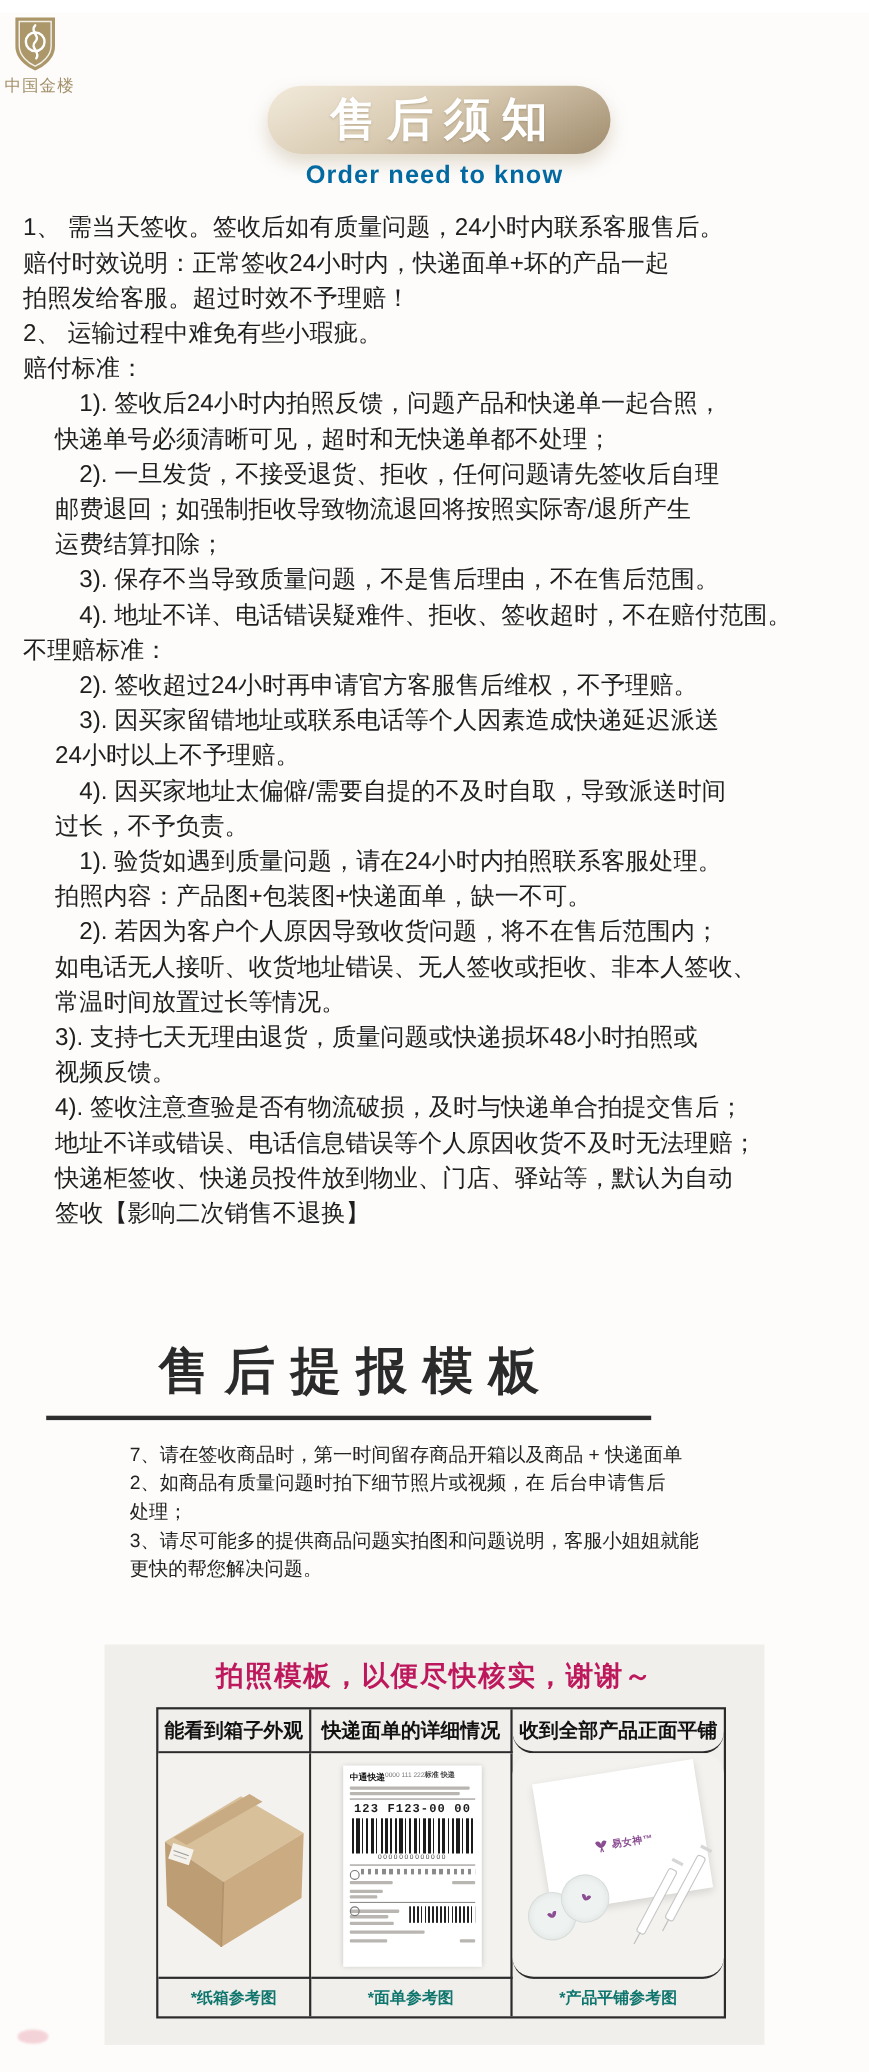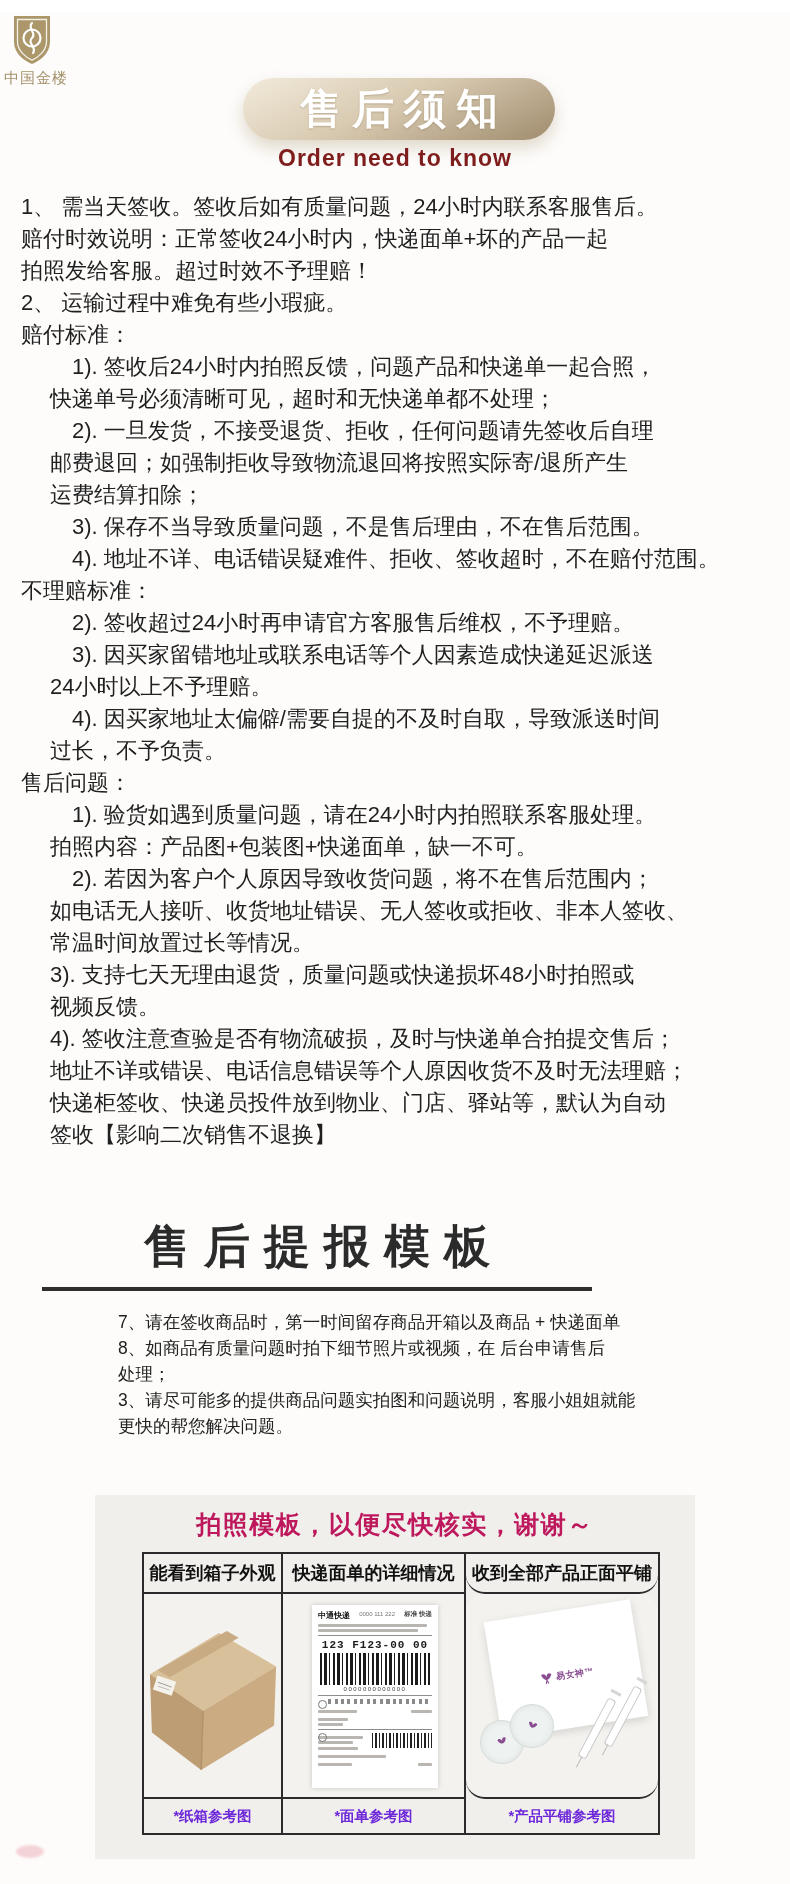--- a/index.html
+++ b/index.html
@@ -12,21 +12,21 @@
   .logo-text{margin-top:3px;font-size:15px;letter-spacing:1px;color:#a3906a;font-weight:500;}
 
   
   .pill{position:absolute;left:243px;top:66px;width:312px;height:62px;border-radius:31px;
         background:linear-gradient(155deg,#f2eadb 0%,#d9cbb2 45%,#a08c6e 100%);
         box-shadow:0 8px 16px rgba(190,175,145,.45);
         display:flex;align-items:center;justify-content:center;}
   .pill span{color:#fff;font-size:42px;font-weight:bold;letter-spacing:10px;text-indent:10px;
              text-shadow:0 1px 2px rgba(120,100,70,.35);}
   .subtitle{position:absolute;left:0;top:133px;width:790px;text-align:center;
-            font-size:23px;font-weight:bold;color:#7f1d1d;letter-spacing:1px;}
+            font-size:23px;font-weight:bold;color:#0369a1;letter-spacing:1px;}
 
   
   .notice{position:absolute;left:0;top:179px;width:790px;}
   .nline{font-size:22px;line-height:32px;color:#1f1f1f;font-weight:500;white-space:nowrap;padding-left:21px;}
   .nline.ind1{padding-left:50px;}
   .nline.ind2{padding-left:72px;}
 
   
   .sec2{position:absolute;left:0;top:1205px;width:634px;}
   .sec2 h2{margin:0;text-align:center;font-size:46px;font-weight:600;color:#2b2b2b;
@@ -40,30 +40,30 @@
   .panel h3{margin:14px 0 0;text-align:center;font-size:25px;font-weight:bold;color:#be185d;
             letter-spacing:1.5px;line-height:30px;}
   .ptable{position:absolute;left:47px;top:57px;display:grid;
           grid-template-columns:139px 183px 192px;grid-template-rows:40px 205px 34px;
           border:2px solid #2b2b2b;}
   .cell{border-right:2px solid #2b2b2b;border-bottom:2px solid #2b2b2b;box-sizing:border-box;
         position:relative;overflow:hidden;display:flex;align-items:center;justify-content:center;}
   .cell.lc{border-right:none;border-radius:19px;}
   .cell.lr{border-bottom:none;}
   .hcell{font-size:18px;font-weight:bold;color:#111;white-space:nowrap;}
-  .ccell{font-size:14.5px;font-weight:bold;color:#6d28d9;white-space:nowrap;}
+  .ccell{font-size:14.5px;font-weight:bold;color:#0f766e;white-space:nowrap;}
   .icell{display:block;background:#f4f2ef;}
 
   
   .box-img{width:100%;height:100%;}
 
   
   .label-img{position:absolute;left:29px;top:11px;width:126px;height:183px;background:#fff;
              box-shadow:0 0 5px rgba(0,0,0,.18);padding:5px 6px;box-sizing:border-box;}
-  .lh{display:flex;justify-content:space-between;align-items:flex-start;}
+  .lh{display:flex;justify-content:flex-start;align-items:flex-start;}
   .lh b{font-size:8px;color:#111;}
   .lh .no{font-size:6px;color:#777;margin-top:1px;}
   .lh .svc{font-size:6.5px;color:#444;text-align:right;line-height:1.25;font-weight:bold;}
   .bar{height:3px;background:#b9b6b2;margin:2.5px 0;border-radius:1px;}
   .rule{height:1px;background:#8f8d8a;margin:3px 0;}
   .bigcode{font-family:"Liberation Mono","DejaVu Sans Mono",monospace;font-size:11px;font-weight:bold;
            text-align:center;letter-spacing:1px;color:#1c1c1c;margin:2px 0;}
   .barcode{height:32px;margin:0 2px;
            background:repeating-linear-gradient(90deg,#1b1b1b 0 2px,transparent 2px 4px,
                       #1b1b1b 4px 7px,transparent 7px 9px,#1b1b1b 9px 10px,transparent 10px 13px);}
@@ -131,41 +131,40 @@
       <div class="nline ind1">邮费退回；如强制拒收导致物流退回将按照实际寄/退所产生</div>
       <div class="nline ind1">运费结算扣除；</div>
       <div class="nline ind2">3). 保存不当导致质量问题，不是售后理由，不在售后范围。</div>
       <div class="nline ind2">4). 地址不详、电话错误疑难件、拒收、签收超时，不在赔付范围。</div>
       <div class="nline ind0">不理赔标准：</div>
       <div class="nline ind2">2). 签收超过24小时再申请官方客服售后维权，不予理赔。</div>
       <div class="nline ind2">3). 因买家留错地址或联系电话等个人因素造成快递延迟派送</div>
       <div class="nline ind1">24小时以上不予理赔。</div>
       <div class="nline ind2">4). 因买家地址太偏僻/需要自提的不及时自取，导致派送时间</div>
       <div class="nline ind1">过长，不予负责。</div>
-      <div class="nline ind0">售后问题：</div>
       <div class="nline ind2">1). 验货如遇到质量问题，请在24小时内拍照联系客服处理。</div>
       <div class="nline ind1">拍照内容：产品图+包装图+快递面单，缺一不可。</div>
       <div class="nline ind2">2). 若因为客户个人原因导致收货问题，将不在售后范围内；</div>
       <div class="nline ind1">如电话无人接听、收货地址错误、无人签收或拒收、非本人签收、</div>
       <div class="nline ind1">常温时间放置过长等情况。</div>
       <div class="nline ind1">3). 支持七天无理由退货，质量问题或快递损坏48小时拍照或</div>
       <div class="nline ind1">视频反馈。</div>
       <div class="nline ind1">4). 签收注意查验是否有物流破损，及时与快递单合拍提交售后；</div>
       <div class="nline ind1">地址不详或错误、电话信息错误等个人原因收货不及时无法理赔；</div>
       <div class="nline ind1">快递柜签收、快递员投件放到物业、门店、驿站等，默认为自动</div>
       <div class="nline ind1">签收【影响二次销售不退换】</div>
     </div>
 
   <div class="sec2">
     <h2>售后提报模板</h2>
     <div class="divider"></div>
     <div class="tlist">
 
     <div class="tline">7、请在签收商品时，第一时间留存商品开箱以及商品 + 快递面单</div>
-        <div class="tline">8、如商品有质量问题时拍下细节照片或视频，在 后台申请售后</div>
+        <div class="tline">2、如商品有质量问题时拍下细节照片或视频，在 后台申请售后</div>
         <div class="tline">处理；</div>
         <div class="tline">3、请尽可能多的提供商品问题实拍图和问题说明，客服小姐姐就能</div>
         <div class="tline">更快的帮您解决问题。</div>
       </div>
   </div>
 
   <div class="panel">
     <h3>拍照模板，以便尽快核实，谢谢～</h3>
 
     <div class="ptable">

